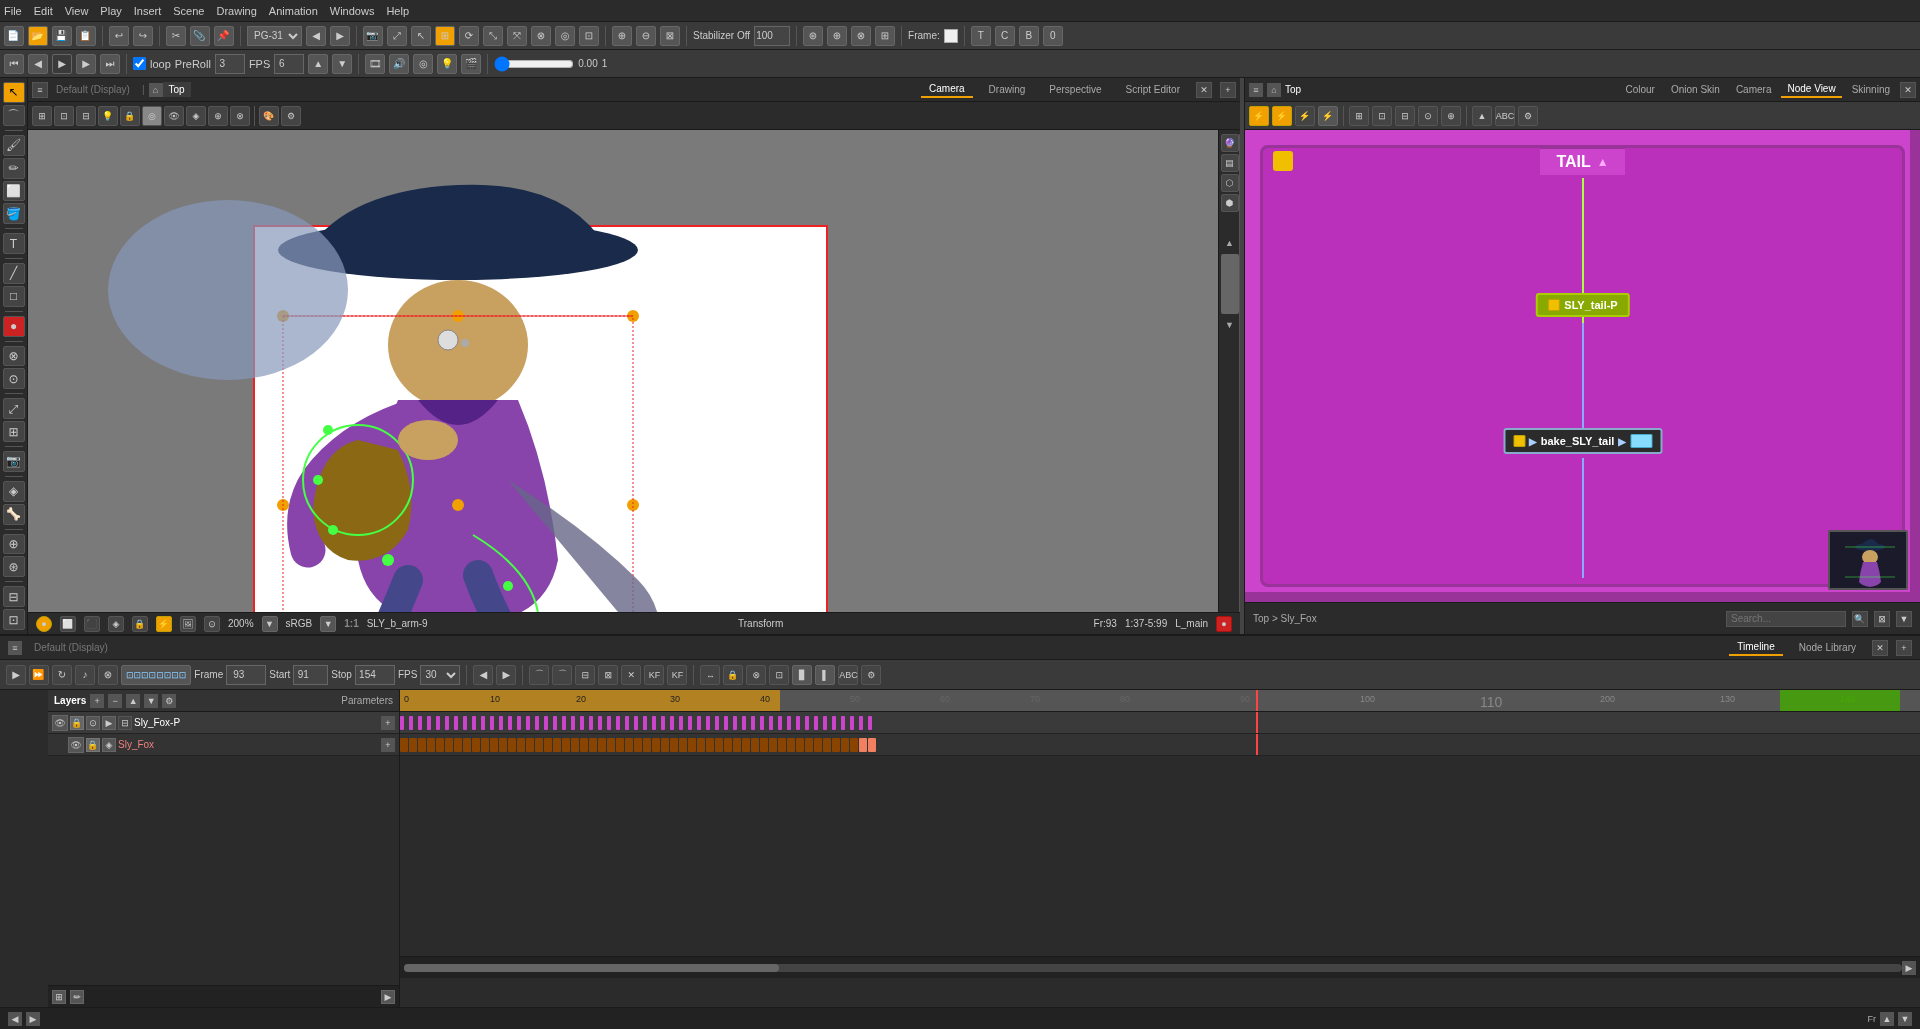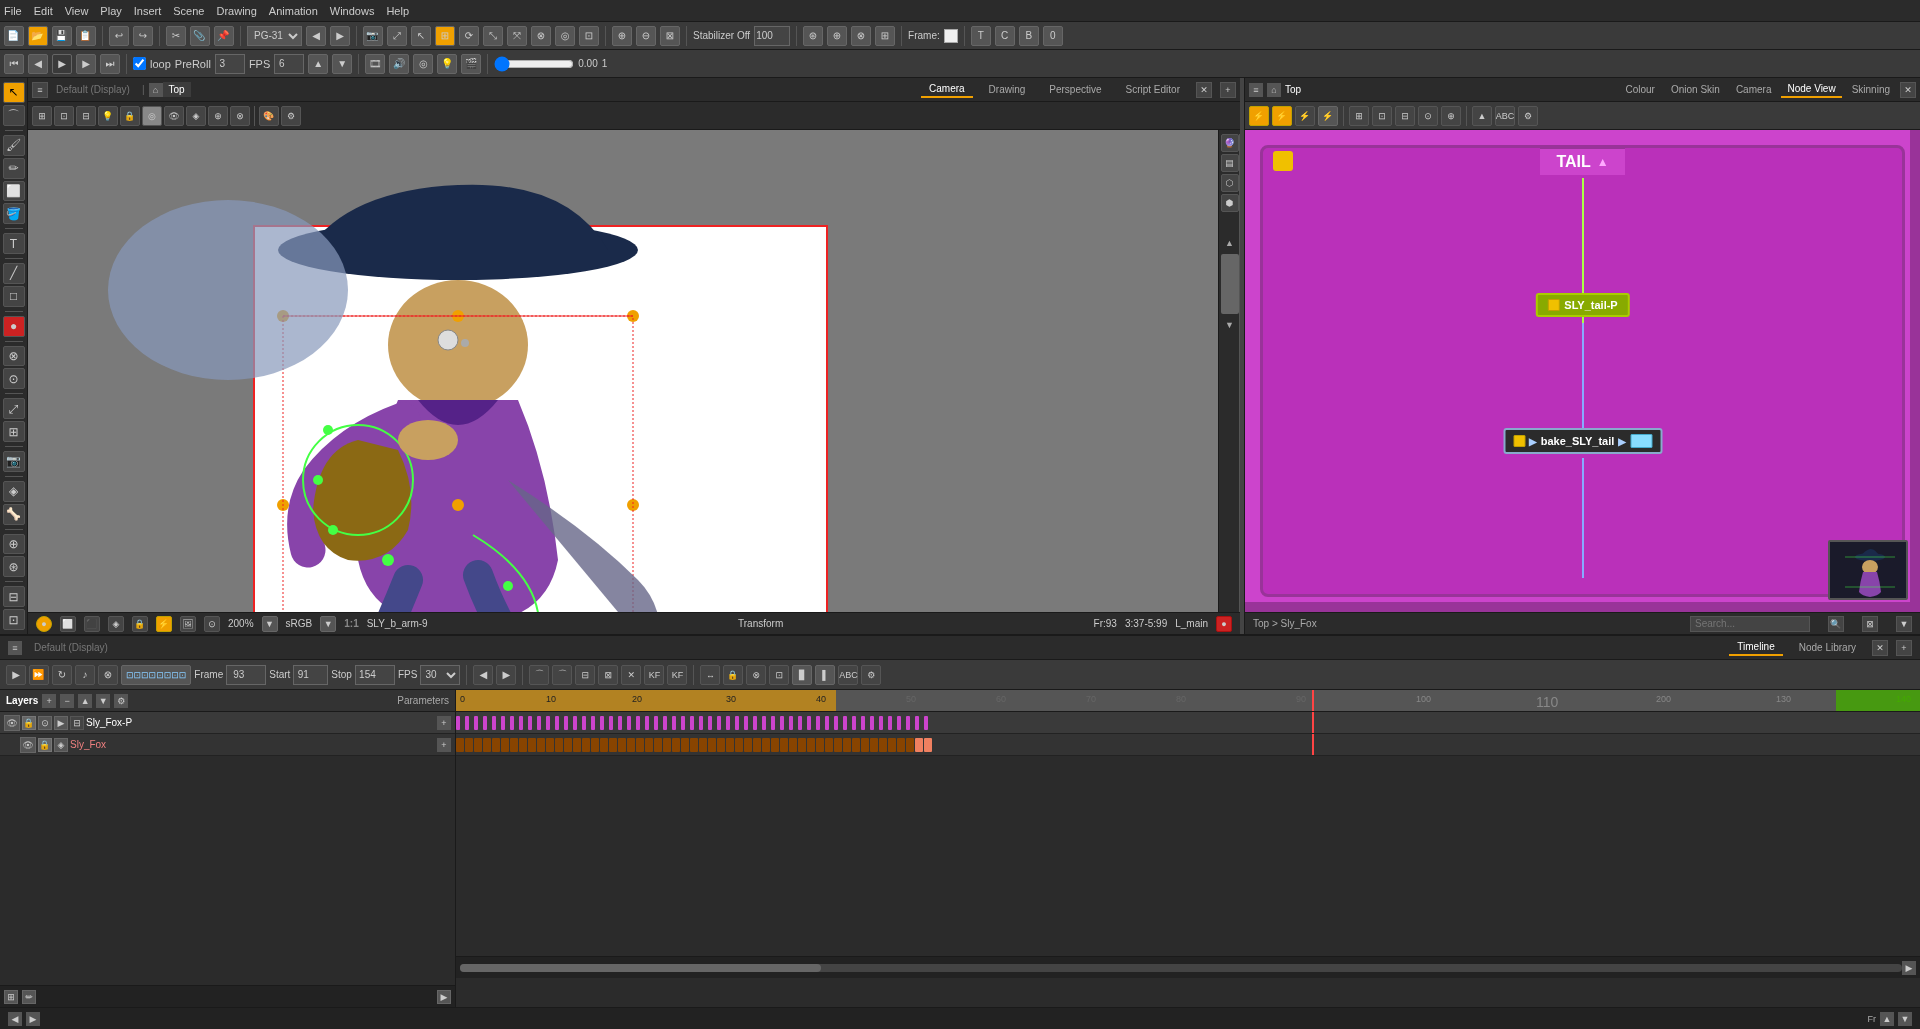--- a/index.html
+++ b/index.html
@@ -287,21 +287,21 @@
       <span style="color:#ccc;font-size:10px;">200%</span>
       <div style="width:16px;height:16px;background:#555;border:1px solid #666;border-radius:2px;display:flex;align-items:center;justify-content:center;font-size:9px;cursor:pointer;">▼</div>
       <span style="color:#ccc;font-size:10px;">sRGB</span>
       <div style="width:16px;height:16px;background:#555;border:1px solid #666;border-radius:2px;display:flex;align-items:center;justify-content:center;font-size:9px;cursor:pointer;">▼</div>
       <span style="color:#888;font-size:10px;font-weight:bold;">1:1</span>
       <span style="color:#ccc;font-size:10px;">SLY_b_arm-9</span>
       <span style="flex:1;"></span>
       <span style="color:#ccc;font-size:10px;">Transform</span>
       <span style="flex:1;"></span>
       <span style="color:#ccc;font-size:10px;">Fr:93</span>
-      <span style="color:#ccc;font-size:10px;">3:37-5:99</span>
+      <span style="color:#ccc;font-size:10px;">1:37-5:99</span>
       <span style="color:#ccc;font-size:10px;text-align:center;">L_main</span>
       <div style="width:16px;height:16px;background:#cc2222;border:1px solid #aa1111;border-radius:2px;display:flex;align-items:center;justify-content:center;font-size:9px;cursor:pointer;">●</div>
     </div>
   </div>
 
   <div class="drag-handle"></div>
 
   <div style="width:676px; display:flex; flex-direction:column; border-left:1px solid #1a1a1a; background:#2b2b2b;">
 
     <div style="background:#2b2b2b; height:24px; display:flex; align-items:center; padding:0 4px; gap:4px; border-bottom:1px solid #1a1a1a;">
@@ -378,21 +378,21 @@
           <path d="M30 15 Q35 8 40 7 Q45 6 50 15 Z" fill="#1a2a4a"></path>
           <ellipse cx="40" cy="25" rx="8" ry="7" fill="#c8a060"></ellipse>
           <path d="M33 30 Q30 40 29 50 Q32 54 40 55 Q48 54 51 50 Q50 40 47 30 Z" fill="#8844aa"></path>
 
           <line x1="15" y1="15" x2="65" y2="15" stroke="#44ff44" stroke-width="0.5"></line>
           <line x1="15" y1="45" x2="65" y2="45" stroke="#44ff44" stroke-width="0.5"></line>
         </svg>
       </div>
     </div>
 
-    <div style="background:#2b2b2b; height:22px; display:flex; align-items:center; padding:0 8px; gap:18px; border-top:1px solid #1a1a1a;">
+    <div style="background:#2b2b2b; height:32px; display:flex; align-items:center; padding:0 8px; gap:6px; border-top:1px solid #1a1a1a;">
       <span style="color:#aaa;font-size:10px;">Top &gt; Sly_Fox</span>
       <span style="flex:1;"></span>
       <input type="text" style="width: 120px; height: 16px; background: rgb(68, 68, 68); border: 1px solid rgb(85, 85, 85); color: rgb(204, 204, 204); font-size: 10px; padding: 0px 4px;" placeholder="Search...">
       <div style="width:16px;height:16px;background:#444;border:1px solid #555;display:flex;align-items:center;justify-content:center;font-size:9px;cursor:pointer;">🔍</div>
       <div style="width:16px;height:16px;background:#444;border:1px solid #555;display:flex;align-items:center;justify-content:center;font-size:9px;cursor:pointer;">⊠</div>
       <div style="width:16px;height:16px;background:#444;border:1px solid #555;display:flex;align-items:center;justify-content:center;font-size:9px;cursor:pointer;">▼</div>
     </div>
   </div>
 </div>
 
@@ -449,21 +449,21 @@
     <div style="width:20px;height:20px;background:#444;border:1px solid #555;border-radius:2px;display:flex;align-items:center;justify-content:center;font-size:9px;cursor:pointer;">⊗</div>
     <div style="width:20px;height:20px;background:#444;border:1px solid #555;border-radius:2px;display:flex;align-items:center;justify-content:center;font-size:9px;cursor:pointer;">⊡</div>
     <div style="width:20px;height:20px;background:#555;border:1px solid #666;border-radius:2px;display:flex;align-items:center;justify-content:center;font-size:9px;cursor:pointer;">▊</div>
     <div style="width:20px;height:20px;background:#555;border:1px solid #666;border-radius:2px;display:flex;align-items:center;justify-content:center;font-size:9px;cursor:pointer;">▌</div>
     <div style="width:20px;height:20px;background:#444;border:1px solid #555;border-radius:2px;display:flex;align-items:center;justify-content:center;font-size:9px;cursor:pointer;">ABC</div>
     <div style="width:20px;height:20px;background:#444;border:1px solid #555;border-radius:2px;display:flex;align-items:center;justify-content:center;font-size:9px;cursor:pointer;">⚙</div>
   </div>
 
   <div style="flex:1; display:flex;">
 
-    <div style="width:456px; display:flex; flex-direction:column; background:#2b2b2b; border-right:1px solid #1a1a1a;">
+    <div style="width:400px; display:flex; flex-direction:column; background:#2b2b2b; border-right:1px solid #1a1a1a;padding-left:48px;">
 
       <div style="height:22px; display:flex; align-items:center; padding:0 6px; gap:4px; border-bottom:1px solid #1a1a1a; background:#333;">
         <span style="color:#fff;font-size:10px;font-weight:bold;">Layers</span>
         <div style="width:14px;height:14px;background:#555;display:flex;align-items:center;justify-content:center;font-size:9px;cursor:pointer;">+</div>
         <div style="width:14px;height:14px;background:#555;display:flex;align-items:center;justify-content:center;font-size:9px;cursor:pointer;">−</div>
         <div style="width:14px;height:14px;background:#555;display:flex;align-items:center;justify-content:center;font-size:9px;cursor:pointer;">▲</div>
         <div style="width:14px;height:14px;background:#555;display:flex;align-items:center;justify-content:center;font-size:9px;cursor:pointer;">▼</div>
         <div style="width:14px;height:14px;background:#555;display:flex;align-items:center;justify-content:center;font-size:9px;cursor:pointer;">⚙</div>
         <span style="flex:1;"></span>
         <span style="color:#aaa;font-size:10px;">Parameters</span>

